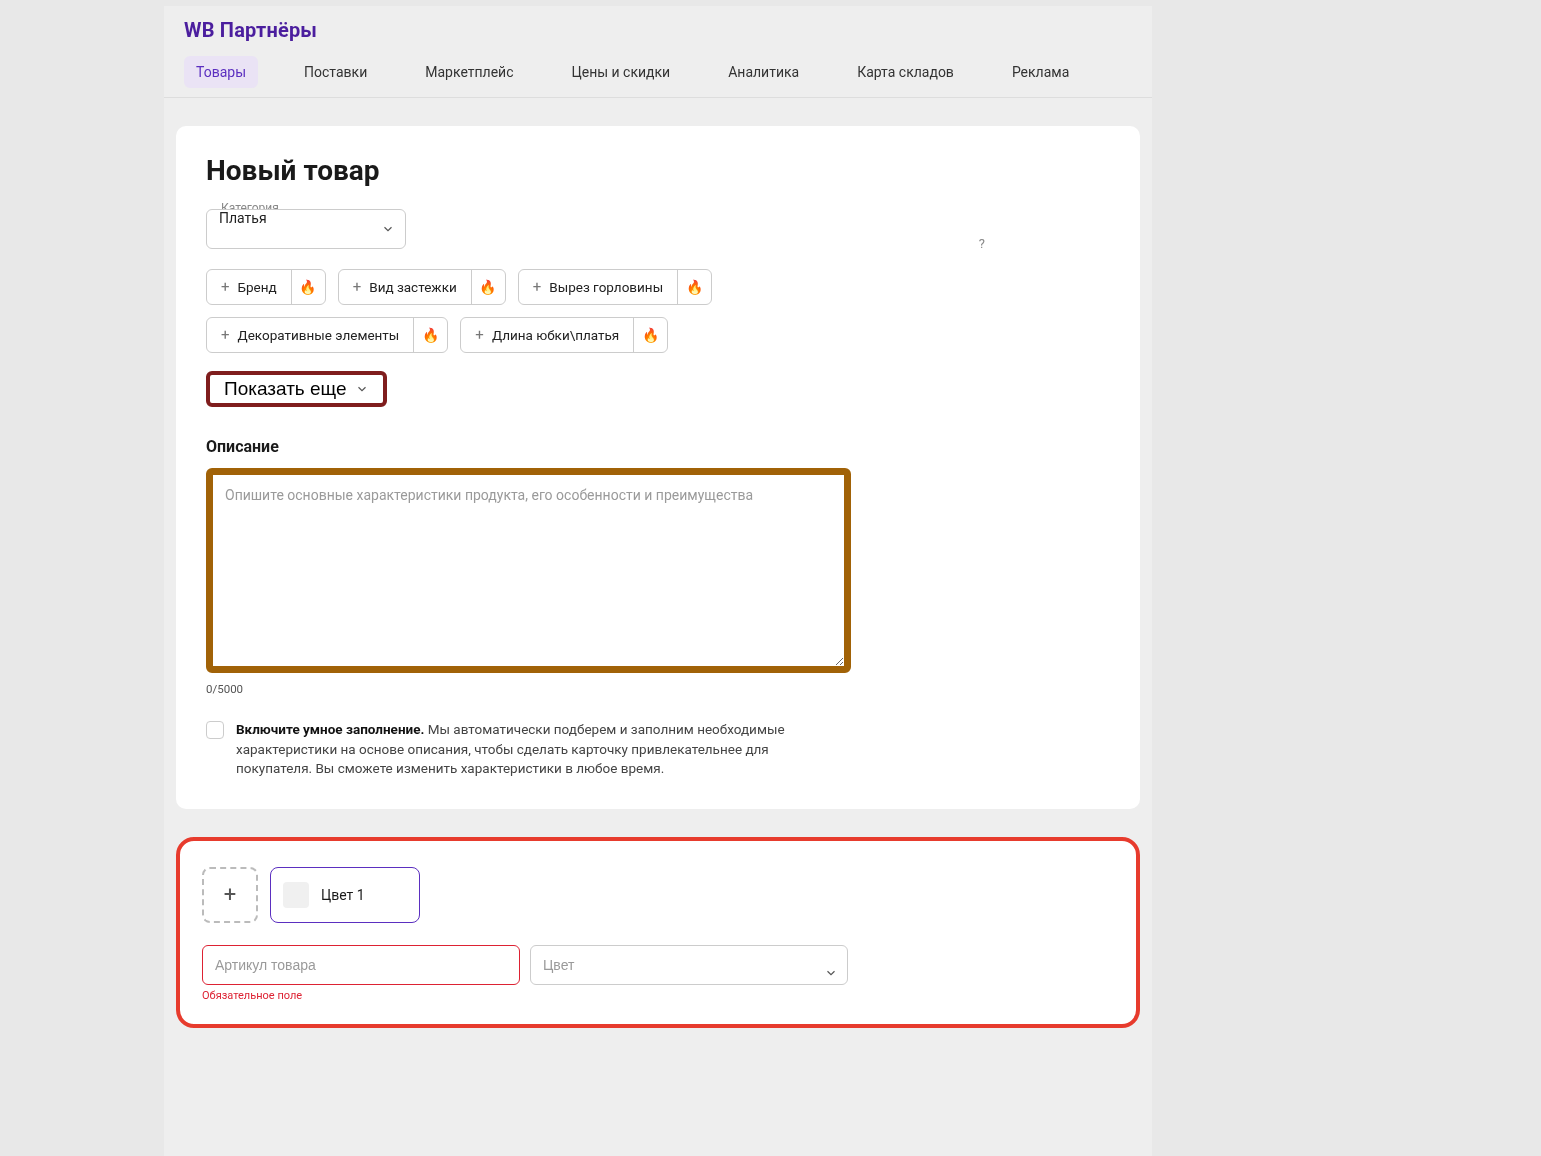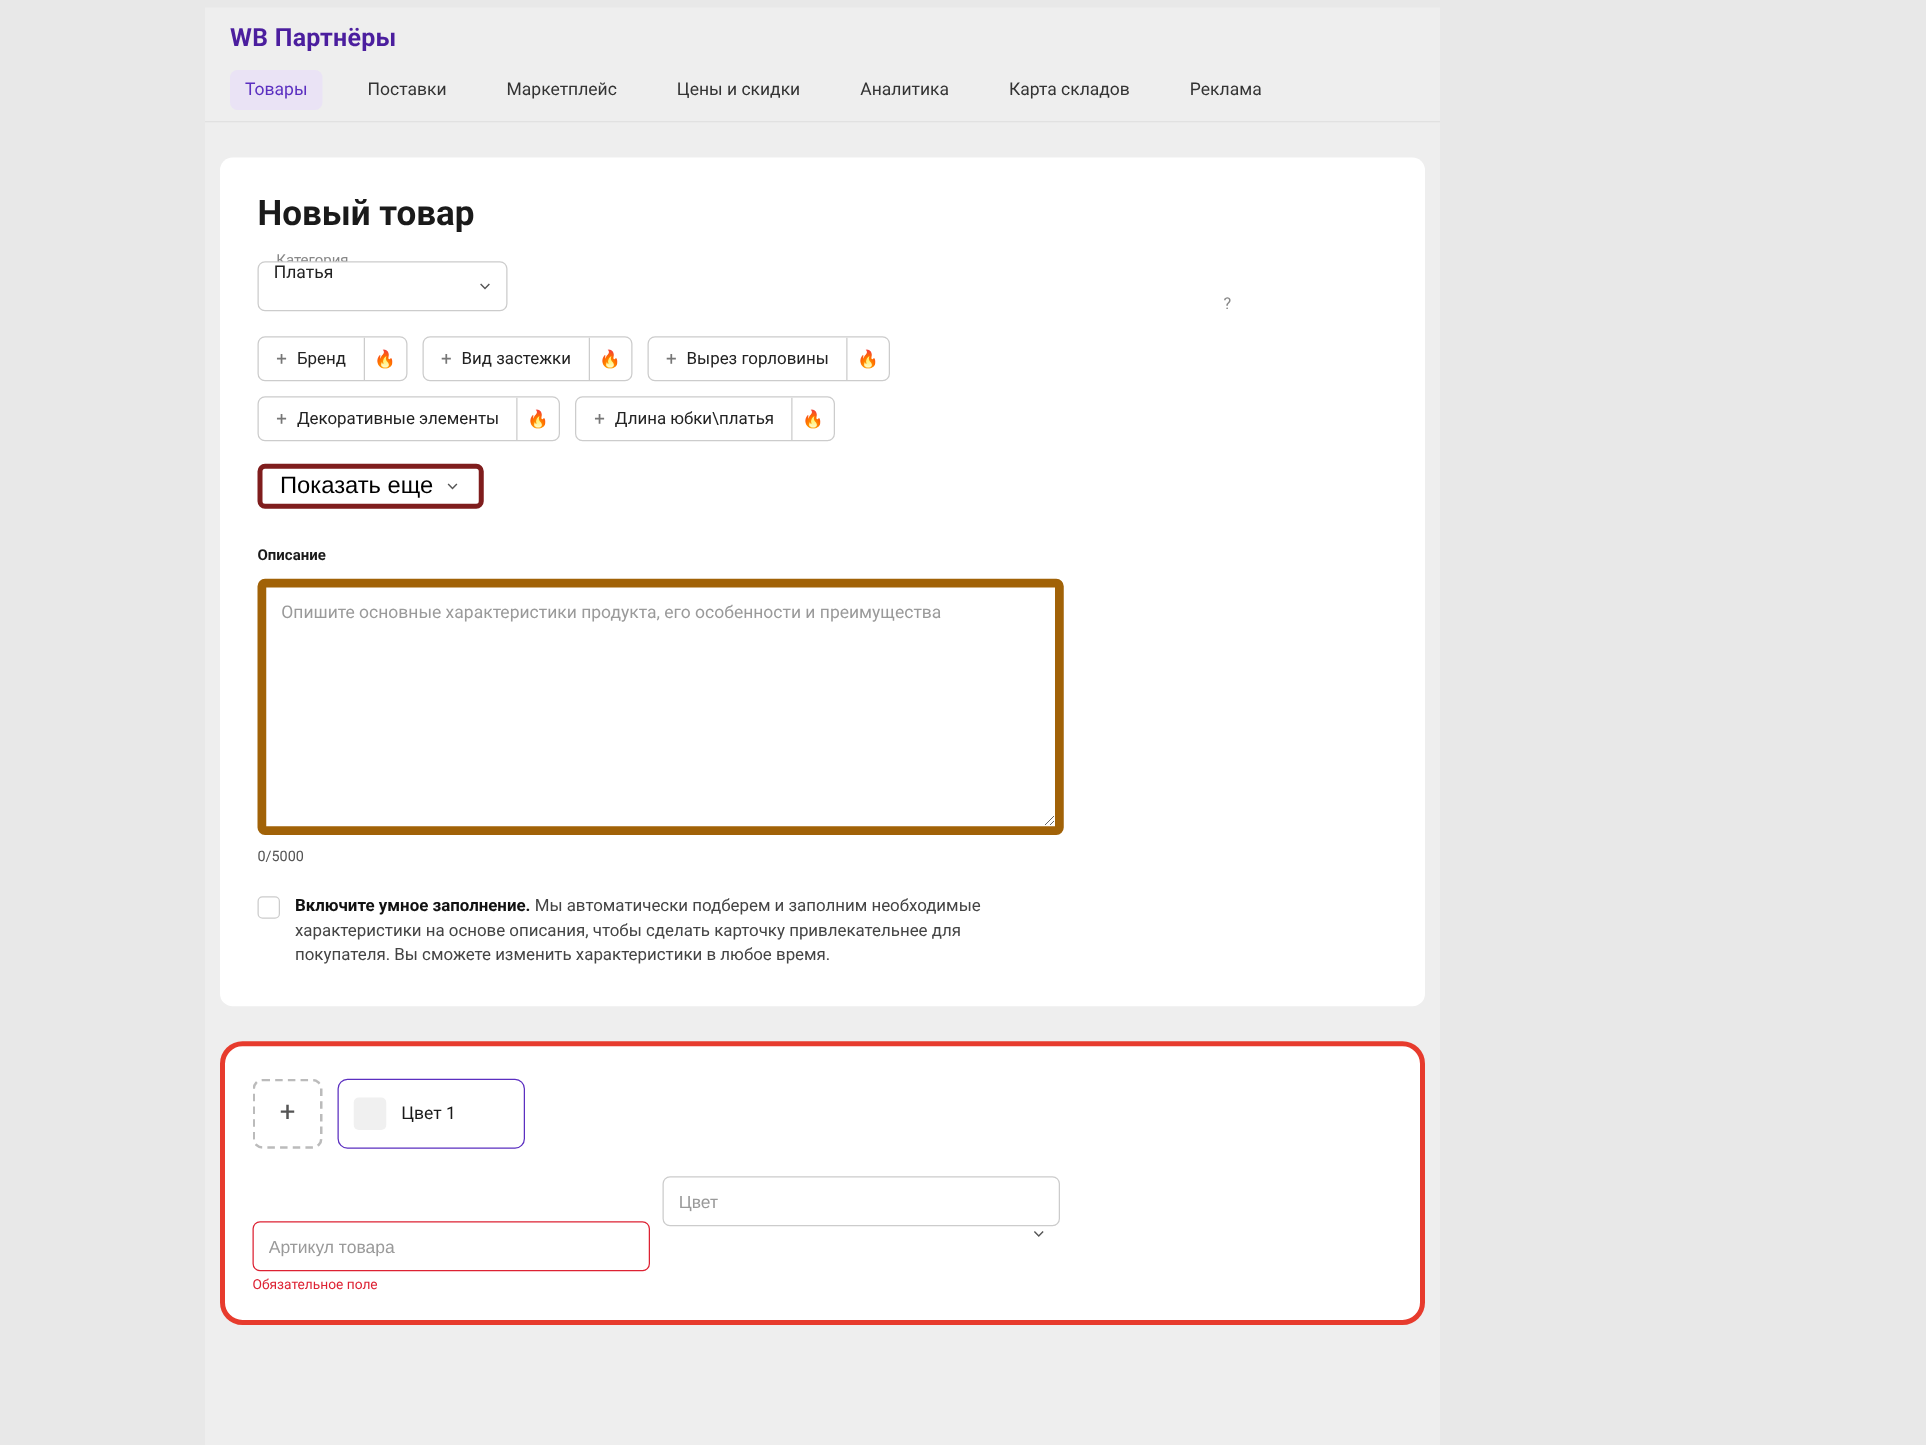--- a/index.html
+++ b/index.html
@@ -27,21 +27,21 @@
     }
     .logo {
       font-weight: 700;
       font-size: 20px;
       color: #4b1e9e;
       letter-spacing: .2px;
       margin-bottom: 14px;
     }
     .tabs {
       display: flex;
-      gap: 24px;
+      gap: 34px;
       border-bottom: 1px solid transparent;
       padding-bottom: 8px;
     }
     .tab {
       font-size: 14px;
       color: #333;
       padding: 8px 12px;
       border-radius: 6px;
       cursor: pointer;
     }
@@ -157,21 +157,21 @@
       font-size: 19px;
     }
     .help-icon {
       position: absolute;
       right: 130px;
       top: 260px;
       color: #888;
       font-size: 13px;
     }
     h2 {
-      font-size: 12px;
+      font-size: 16px;
       font-weight: 700;
       margin-bottom: 12px;
     }
     textarea {
       width: 645px;
       height: 205px;
       border: 7px solid #a16207;
       border-radius: 6px;
       padding: 12px;
       font-family: inherit;
@@ -248,21 +248,21 @@
     .swatch {
       width: 26px;
       height: 26px;
       background: #f0f0f0;
       border-radius: 4px;
     }
     .inputs-row {
       display: flex;
       gap: 10px;
     }
-    .input-col { position: relative; flex: 1; max-width: 318px; margin-top: 36px; }
+    .input-col { position: relative; flex: 1; max-width: 318px; }
     .text-input.error { border-color: #d23; }
     .text-input::placeholder { color: #9a9a9a; }
     .err-msg {
       font-size: 11px;
       color: #d23;
       margin-top: 4px;
     }
     .dropdown-input {
       position: relative;
       flex: 1;

